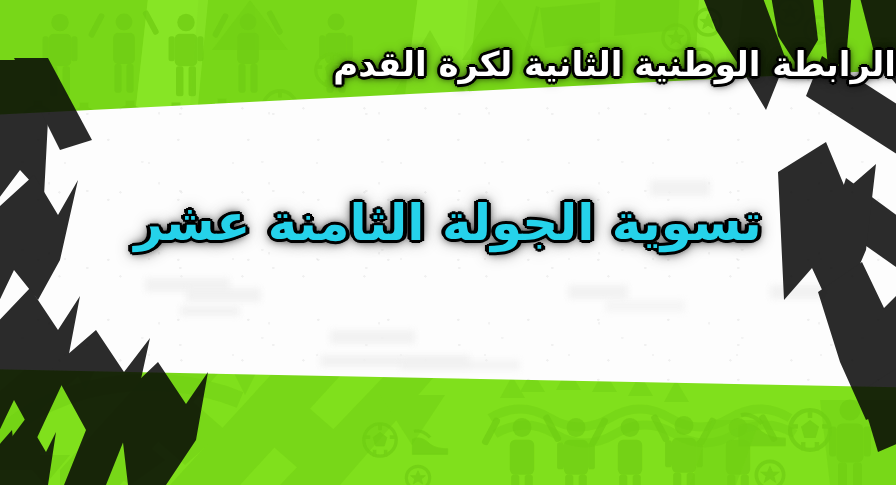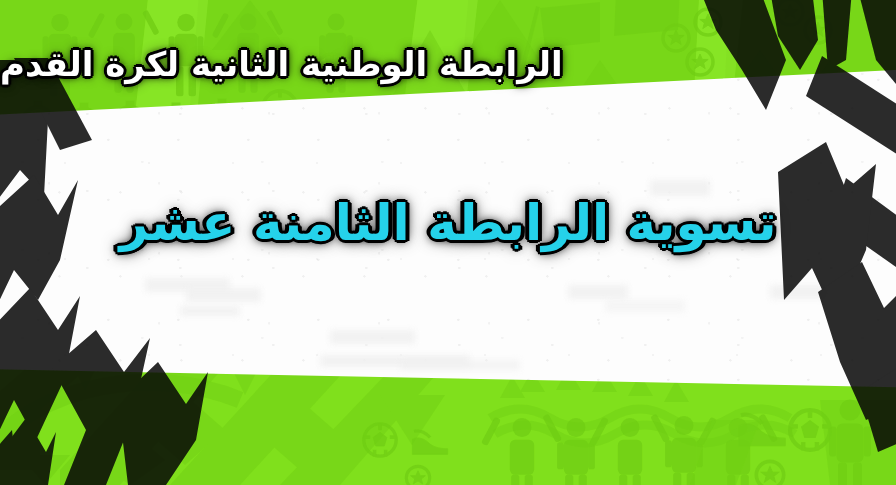--- a/index.html
+++ b/index.html
@@ -50,21 +50,21 @@
     filter:blur(3px);
     opacity:.85;
     pointer-events:none;
   }
 
   
   .title-top{
     position:absolute;
     top:46px;
     width:100%;
-    text-align:left;
+    text-align:right;
     color:#ffffff;
     font-size:34px;
     font-weight:700;
     letter-spacing:0px;
     line-height:1.1;
     white-space:nowrap;
     text-shadow:
       -2px -2px 0 #000, 2px -2px 0 #000, -2px 2px 0 #000, 2px 2px 0 #000,
       -3px 0 0 #000, 3px 0 0 #000, 0 -3px 0 #000, 0 3px 0 #000,
       0 0 7px #000, 0 0 12px rgba(0,0,0,.85);
@@ -291,15 +291,15 @@
       <polygon points="858,292 906,330 906,380 846,336"></polygon>
 
       <polygon points="778,172 826,142 846,190 876,164 866,250 836,320 812,268 784,300"></polygon>
       <polygon points="818,292 862,262 884,308 906,286 906,402 866,420 840,362"></polygon>
       <polygon points="860,392 906,362 906,440 878,452"></polygon>
     </g>
   </svg>
 
   <div class="title-top">الرابطة الوطنية الثانية لكرة القدم</div>
 
-  <div class="title-main">تسوية الرابطة الثامنة عشر</div>
+  <div class="title-main">تسوية الجولة الثامنة عشر</div>
 
 </div>
 
 </body></html>

